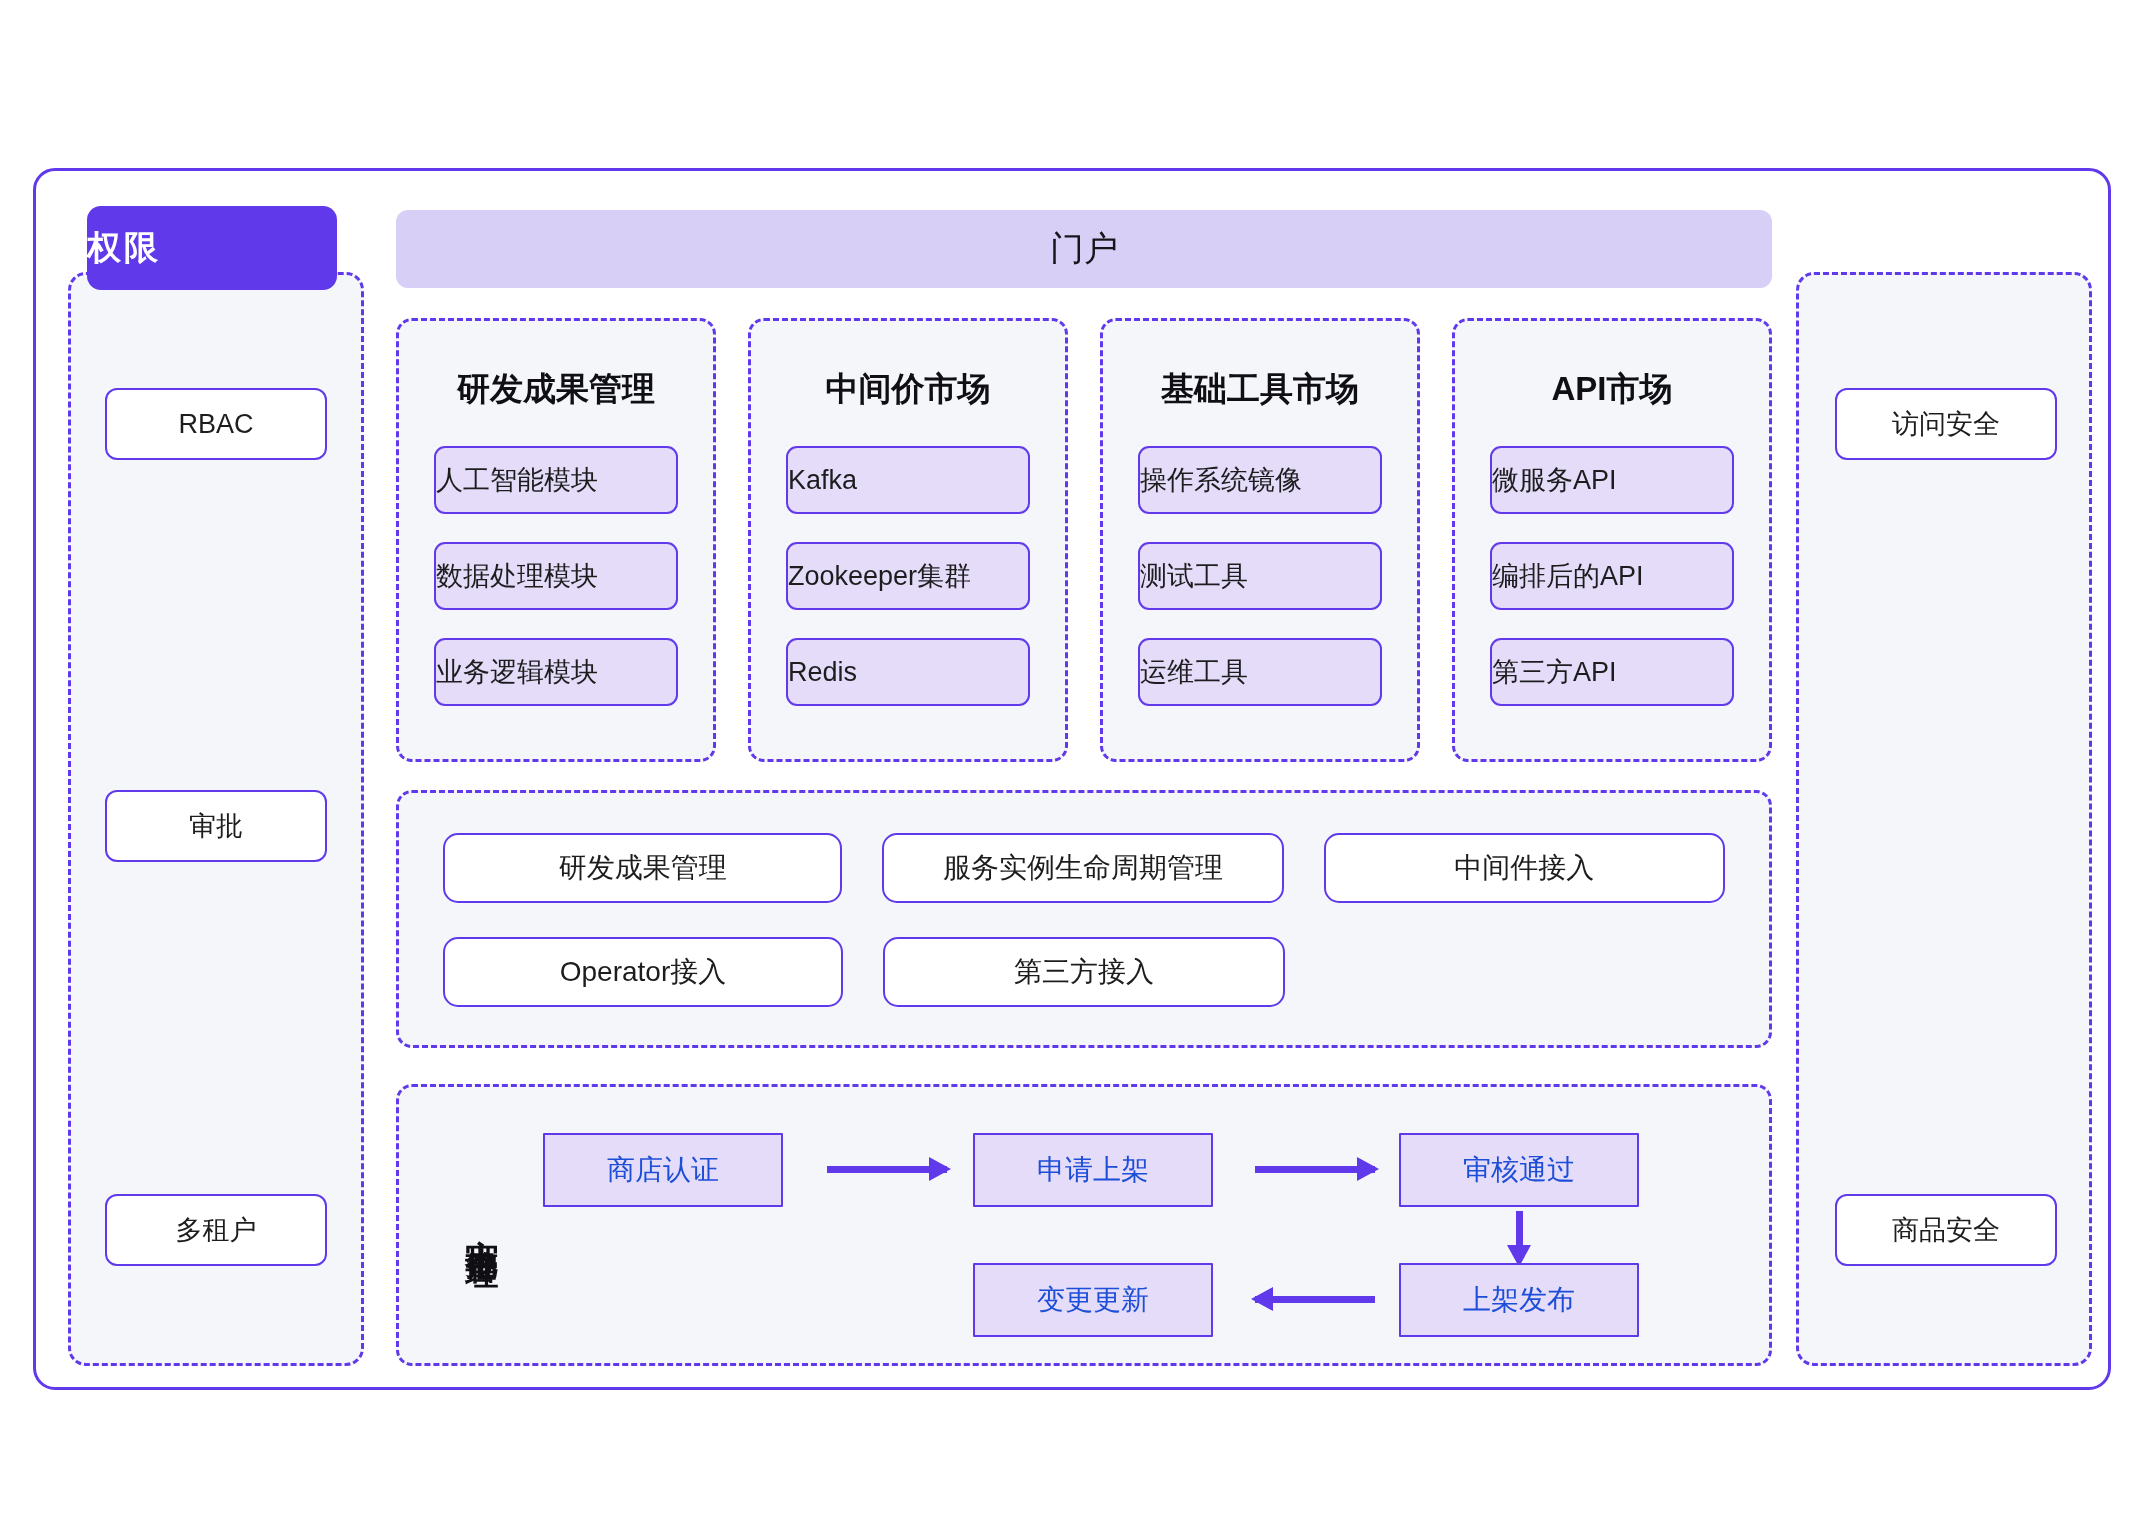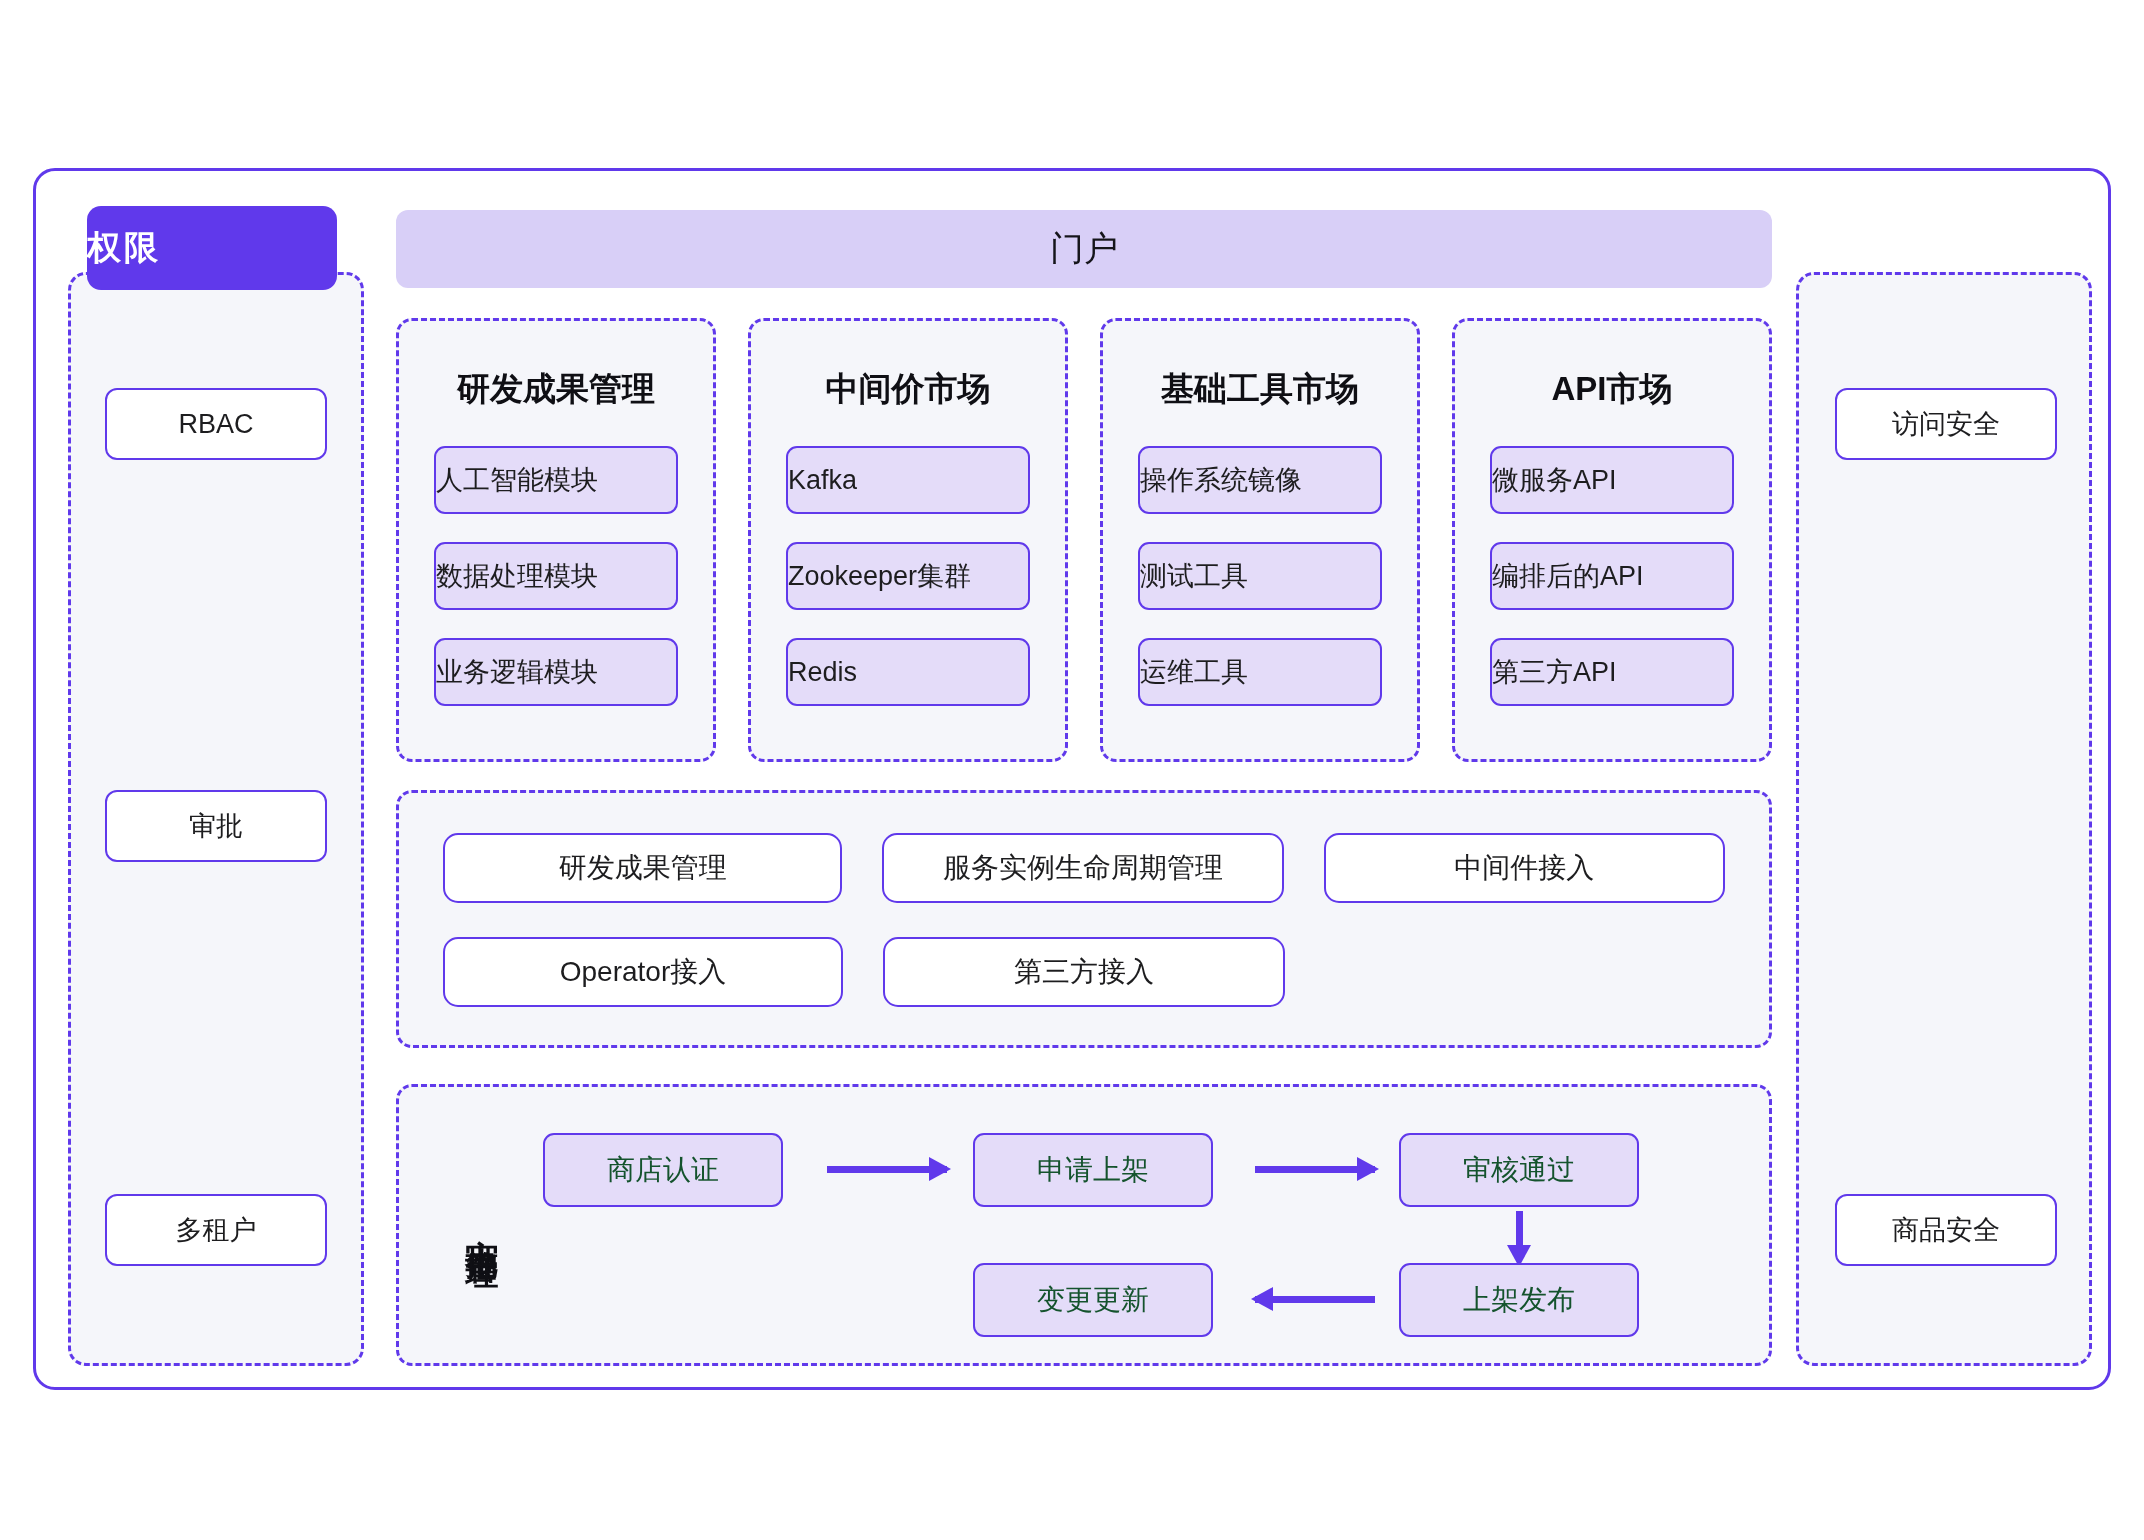--- a/index.html
+++ b/index.html
@@ -160,24 +160,24 @@
     text-align: center;
     writing-mode: vertical-rl;
     letter-spacing: 6px;
     height: 200px;
   }
   .flow-node {
     position: absolute;
     width: 240px; height: 74px;
     background: #e4dcf9;
     border: 2.5px solid #6039EB;
-    border-radius: 11px;
+    border-radius: 1px;
     display: flex; align-items: center; justify-content: center;
     font-size: 28px;
-    color: #14532d;
+    color: #1d4ed8;
   }
   .fn-shop    { left: 144px; top: 46px; }
   .fn-apply   { left: 574px; top: 46px; }
   .fn-passed  { left: 1000px; top: 46px; }
   .fn-publish { left: 1000px; top: 176px; }
   .fn-change  { left: 574px; top: 176px; }
 
   .arrow {
     position: absolute;
     background: #6039EB;

